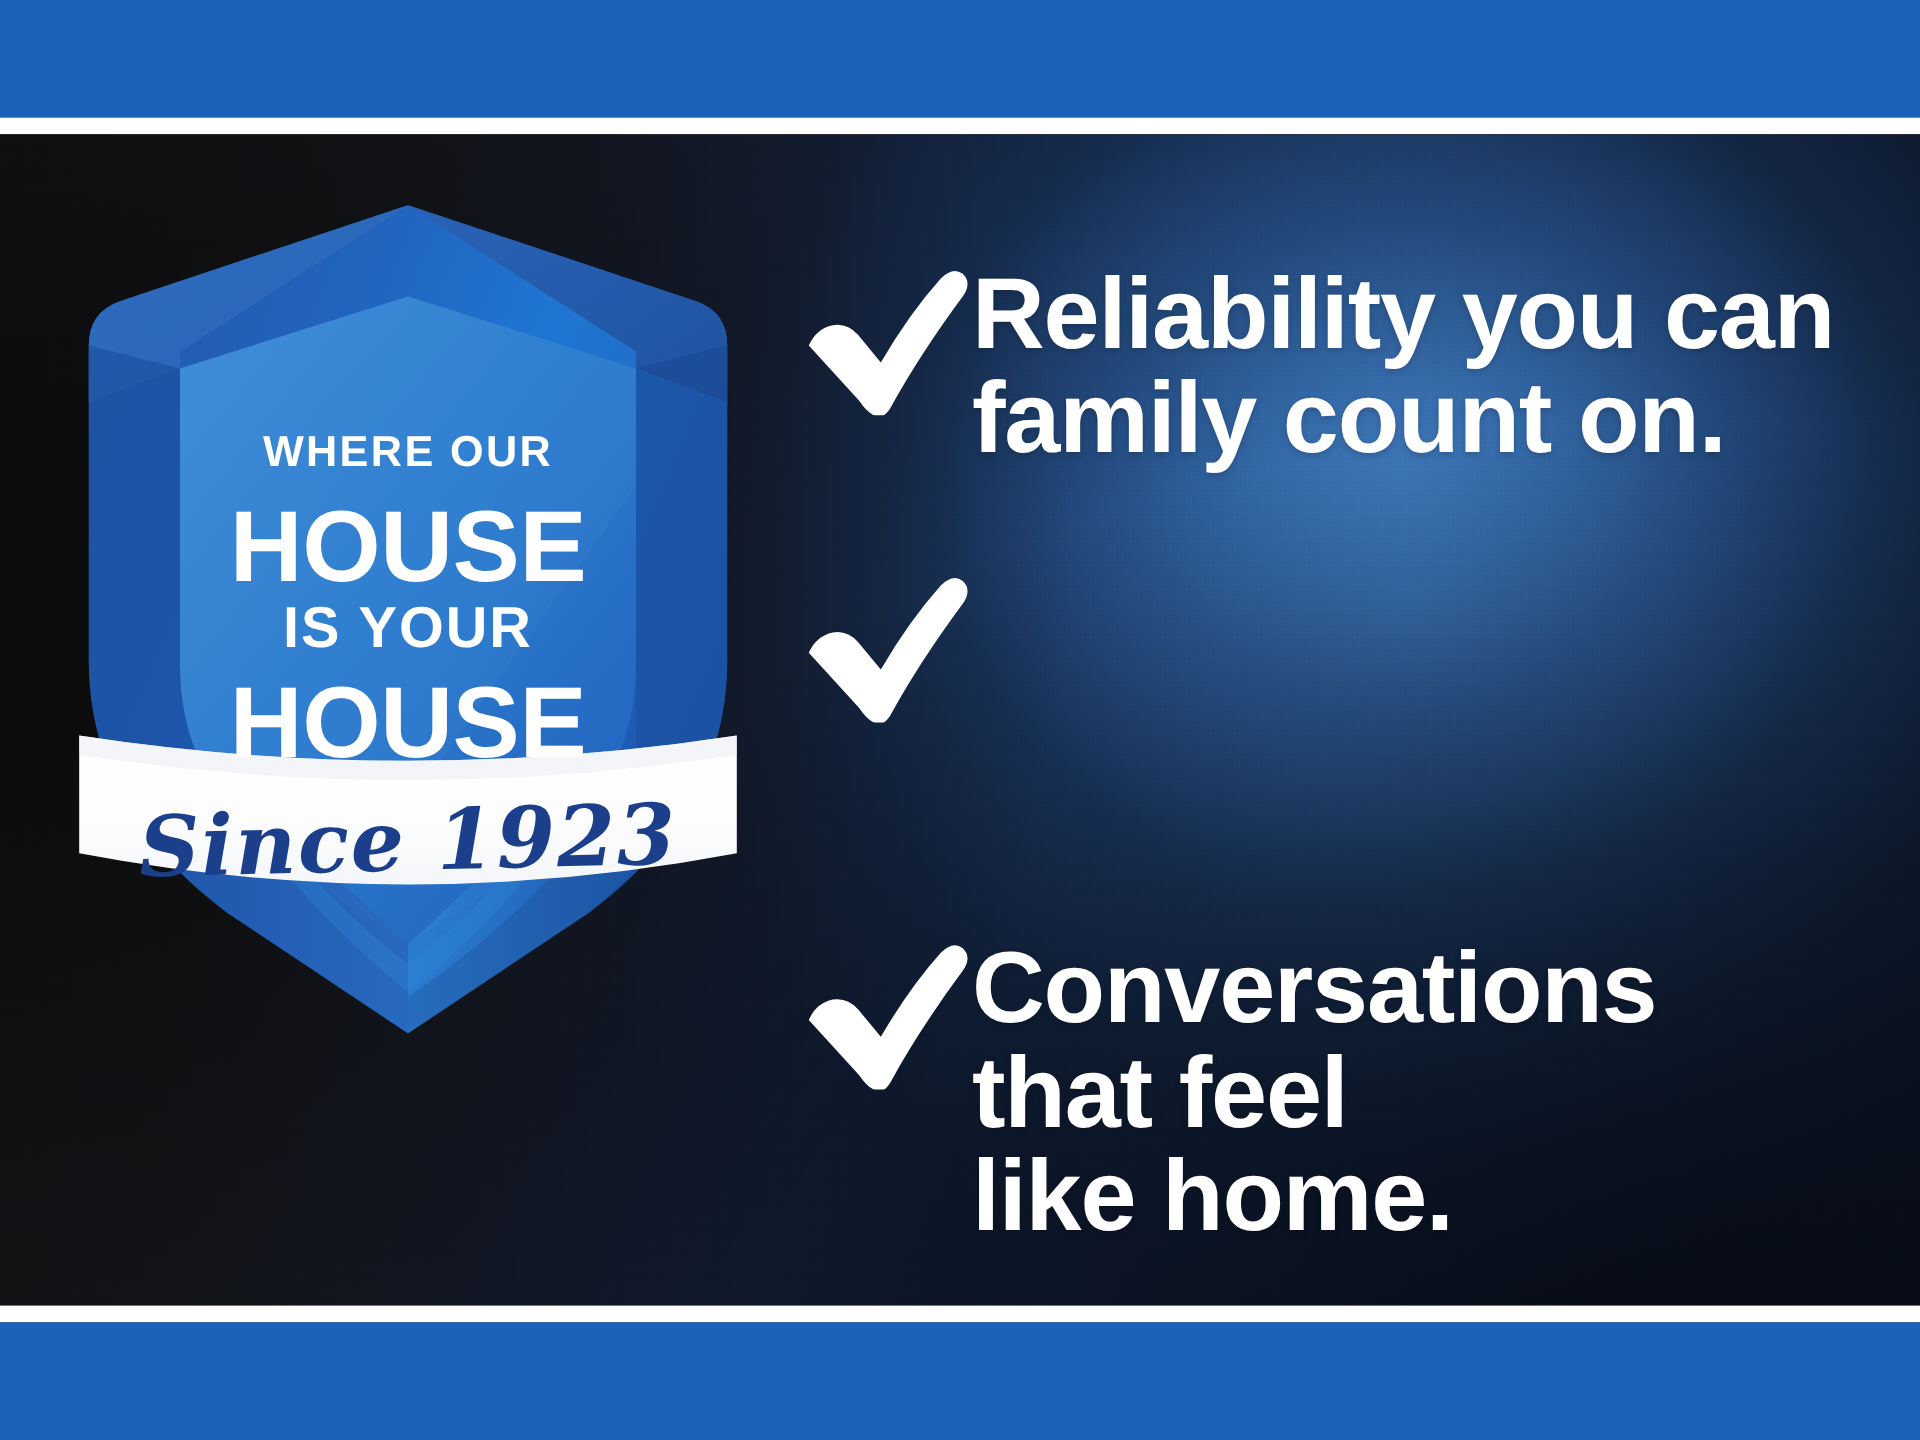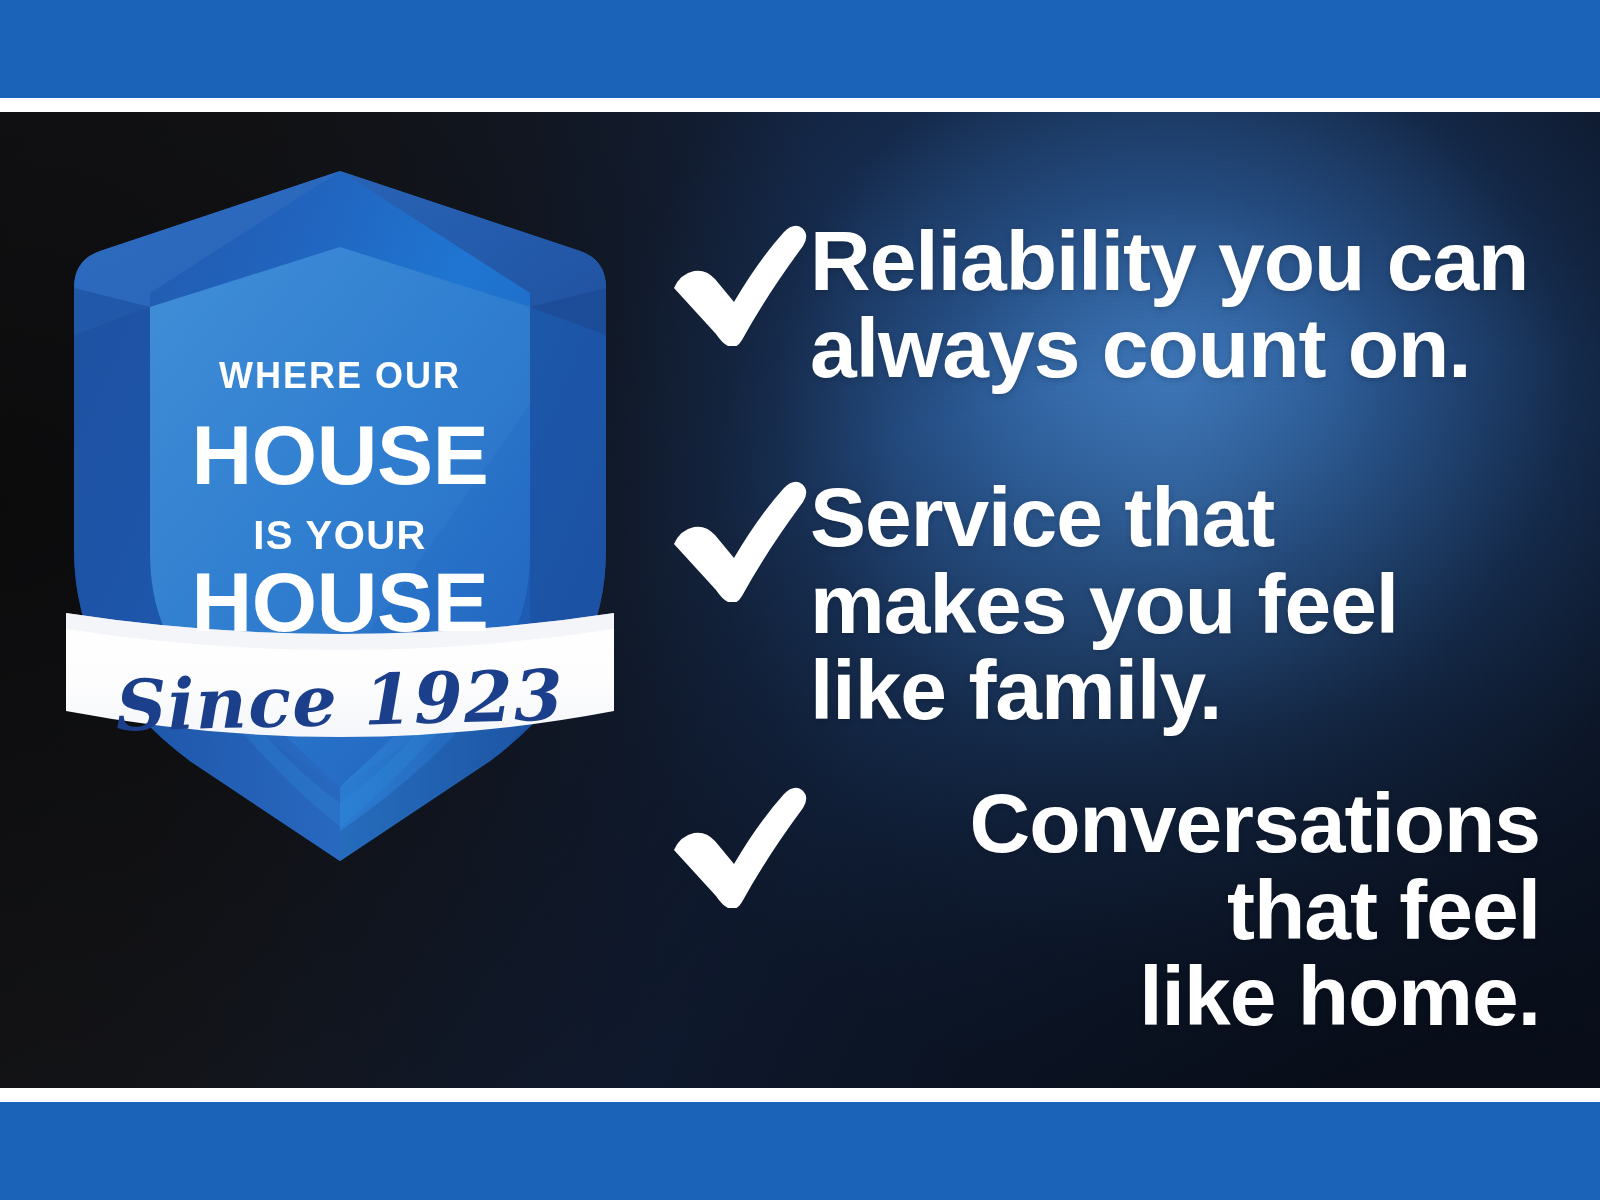--- a/index.html
+++ b/index.html
@@ -137,21 +137,21 @@
     color: #ffffff;
     font-weight: 700;
     letter-spacing: 0.01em;
     text-transform: uppercase;
     line-height: 1;
     white-space: nowrap;
     pointer-events: none;
   }
   .lt1 { top: 203px; font-size: 36px; letter-spacing: 0.055em; }
   .lt2 { top: 258px; font-size: 84px; letter-spacing: -0.004em; }
-  .lt3 { top: 360px; font-size: 40px; letter-spacing: 0.035em; }
+  .lt3 { top: 345px; font-size: 48px; letter-spacing: 0.035em; }
   .lt4 { top: 405px; font-size: 84px; letter-spacing: -0.004em; }
 
   .logo-since {
     position: absolute;
     left: 0;
     top: 511px;
     width: 560px;
     text-align: center;
     color: #1c3f8c;
     font-family: "DejaVu Serif", serif;
@@ -174,21 +174,21 @@
   }
   .bullet {
     position: absolute;
     left: 0;
     width: 880px;
     display: flex;
     align-items: flex-start;
   }
   .b1 { top: 100px; }
   .b2 { top: 356px; }
-  .b3 { top: 662px; text-align: right; }
+  .b3 { top: 662px; }
 
   .check {
     flex: 0 0 auto;
     width: 150px;
     height: 130px;
     margin-top: 4px;
   }
   .check svg { display: block; width: 100%; height: 100%; }
 
   .bullet-text {
@@ -307,34 +307,31 @@
 
     <div class="bullet b1">
       <div class="check">
         <svg viewBox="0 0 150 130">
           <path d="M14 72 Q20 58 34 55 Q46 53 55 63 L74 86
                    Q98 45 124 16 Q134 6 142 12 Q150 19 143 30
                    Q106 80 82 124 Q76 134 68 130 Q62 127 56 118 Z" fill="#ffffff"></path>
         </svg>
       </div>
       <div class="bullet-text">Reliability you can
-always count on.</div>
+family count on.</div>
     </div>
 
     <div class="bullet b2">
       <div class="check">
         <svg viewBox="0 0 150 130">
           <path d="M14 72 Q20 58 34 55 Q46 53 55 63 L74 86
                    Q98 45 124 16 Q134 6 142 12 Q150 19 143 30
                    Q106 80 82 124 Q76 134 68 130 Q62 127 56 118 Z" fill="#ffffff"></path>
         </svg>
       </div>
-      <div class="bullet-text">Service that
-makes you feel
-like family.</div>
     </div>
 
     <div class="bullet b3">
       <div class="check">
         <svg viewBox="0 0 150 130">
           <path d="M14 72 Q20 58 34 55 Q46 53 55 63 L74 86
                    Q98 45 124 16 Q134 6 142 12 Q150 19 143 30
                    Q106 80 82 124 Q76 134 68 130 Q62 127 56 118 Z" fill="#ffffff"></path>
         </svg>
       </div>

